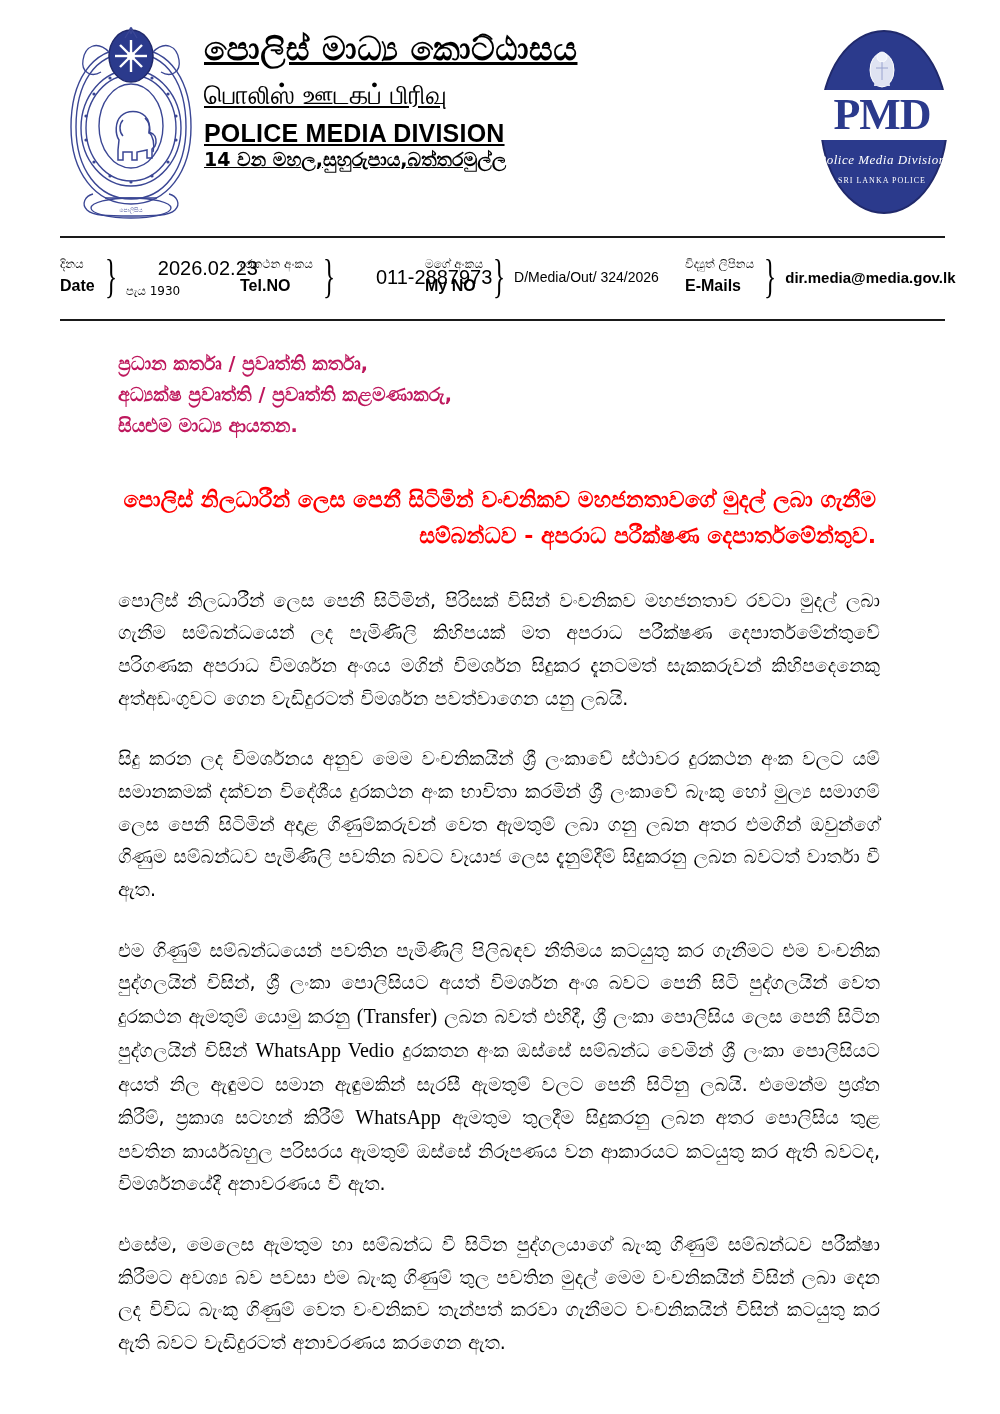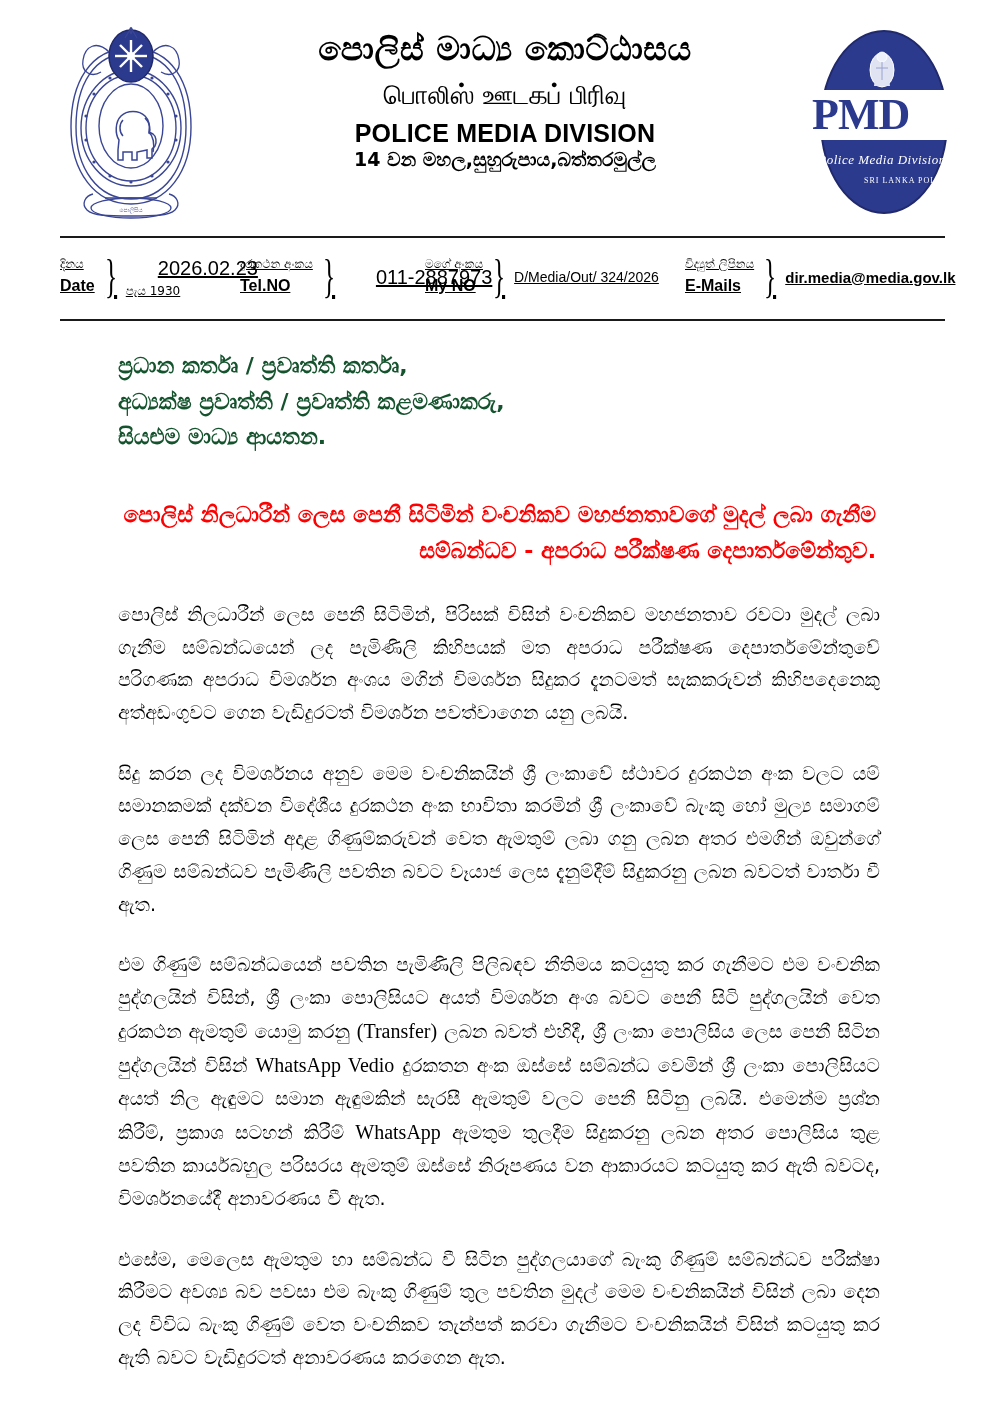--- a/index.html
+++ b/index.html
@@ -40,24 +40,24 @@
   .pmd-logo {
     position: absolute;
     left: 812px;
     top: 26px;
     width: 140px;
     height: 192px;
   }
 
   .title-block {
     position: absolute;
-    left: 210px;
+    left: 204px;
     top: 30px;
     width: 590px;
-    text-align: center;
+    text-decoration: underline;
   }
 
   .title-si {
     font-family: "DejaVu Sans", sans-serif;
     font-size: 33px;
     font-weight: bold;
     letter-spacing: 0.5px;
     line-height: 1.18;
     color: #000;
     white-space: nowrap;
@@ -105,21 +105,20 @@
     top: 244px;
     width: 885px;
     height: 72px;
   }
 
   .meta-field {
     position: absolute;
     display: flex;
     align-items: center;
     height: 66px;
-    text-decoration: underline;
   }
 
   .meta-labels {
     display: flex;
     flex-direction: column;
     justify-content: center;
     line-height: 1.15;
   }
   .meta-label-si {
     font-family: "DejaVu Sans", sans-serif;
@@ -179,24 +178,24 @@
   
   .content {
     position: absolute;
     left: 118px;
     top: 348px;
     width: 762px;
   }
 
   .addressee {
     font-family: "DejaVu Sans", sans-serif;
-    font-size: 22px;
+    font-size: 19px;
     font-weight: bold;
     line-height: 1.62;
-    color: #14532d;
+    color: #be185d;
   }
   .addressee div { white-space: nowrap; }
 
   .headline {
     margin-top: 42px;
     text-align: right;
     color: #ff0000;
     font-family: "DejaVu Sans", sans-serif;
     font-size: 22px;
     font-weight: bold;
@@ -238,21 +237,21 @@
     top: 64px;
     width: 140px;
     height: 50px;
     background: #ffffff;
   }
   .pmd-text {
     position: absolute;
     left: 0;
     top: 60px;
     width: 140px;
-    text-align: left;
+    text-align: center;
     font-family: "Liberation Serif", serif;
     font-weight: bold;
     font-size: 44px;
     letter-spacing: -1px;
     color: #2b3a8c;
     line-height: 58px;
   }
   .pmd-crestmini {
     position: absolute;
     left: 52px;
@@ -270,21 +269,21 @@
     font-style: italic;
     font-size: 13px;
     color: #ffffff;
     letter-spacing: 0.5px;
   }
   .pmd-sub2 {
     position: absolute;
     left: 0;
     top: 150px;
     width: 140px;
-    text-align: right;
+    text-align: center;
     font-family: "Liberation Serif", serif;
     font-size: 8px;
     color: #ffffff;
     letter-spacing: 1px;
   }
 </style>
 </head>
 <body>
 
 <div class="page">

